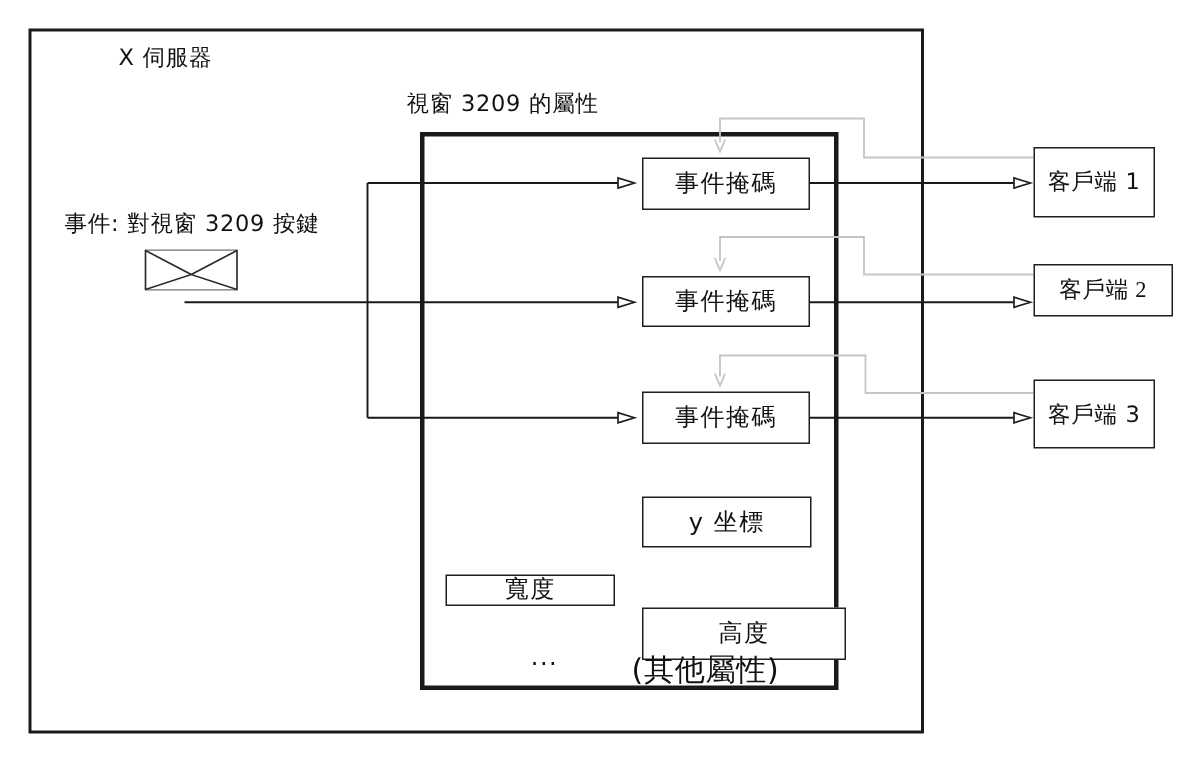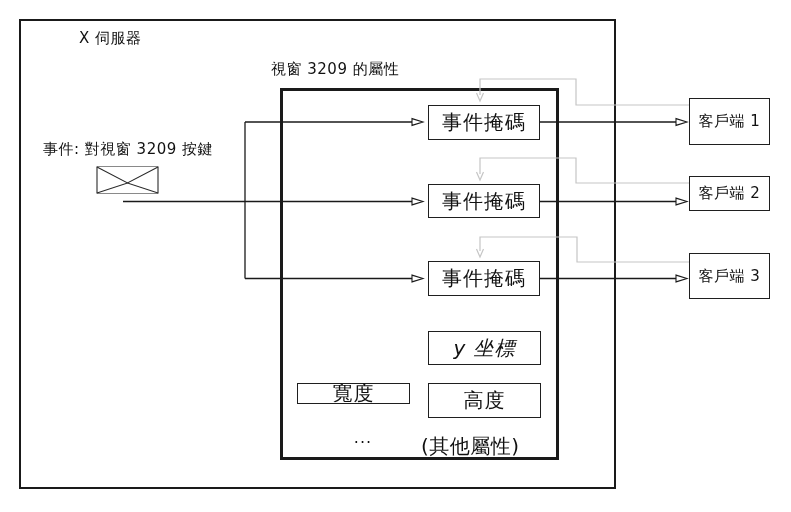--- a/index.html
+++ b/index.html
@@ -36,32 +36,32 @@
   .server-label{left:79px;top:29px;text-align:center;}
   .props-label{left:271px;top:60px;}
   .event-label{left:43px;top:140px;}
   .ellipsis-label{left:340px;top:428px;width:46px;text-align:center;font-size:16px;letter-spacing:1px;}
   .other-props-label{left:421px;top:433px;font-size:20px;}
 
   .node{
     position:absolute;box-sizing:border-box;
     background:#ffffff;border:1.5px solid #1f1f1f;
     display:flex;align-items:center;justify-content:center;
-    font-size:20px;letter-spacing:1px;
+    font-size:16px;letter-spacing:1px;
     z-index:2;
   }
   .em1{left:428px;top:105px;width:112px;height:35px;}
   .em2{left:428px;top:184px;width:112px;height:34px;}
   .em3{left:428px;top:261px;width:112px;height:35px;}
   .xcoord{left:297px;top:331px;width:113px;height:34px;}
-  .ycoord{left:428px;top:331px;width:113px;height:34px;font-style:italic;}
+  .ycoord{left:428px;top:331px;width:113px;height:34px;}
   .wbox{left:297px;top:383px;width:113px;height:21px;text-align:right;}
-  .hbox{left:428px;top:383px;width:113px;height:35px;}
+  .hbox{left:428px;top:405px;width:136px;height:35px;}
   .client1{left:689px;top:98px;width:81px;height:47px;}
-  .client2{left:689px;top:176px;width:81px;height:35px;}
+  .client2{left:689px;top:176px;width:93px;height:35px;font-family:Liberation Serif, serif;}
   .client3{left:689px;top:253px;width:81px;height:46px;}
   .client{font-size:15px;letter-spacing:0.5px;}
 </style>
 </head>
 <body>
 
 <div class="canvas">
 
   <div class="box outer-box"></div>
   <div class="box props-box"></div>

